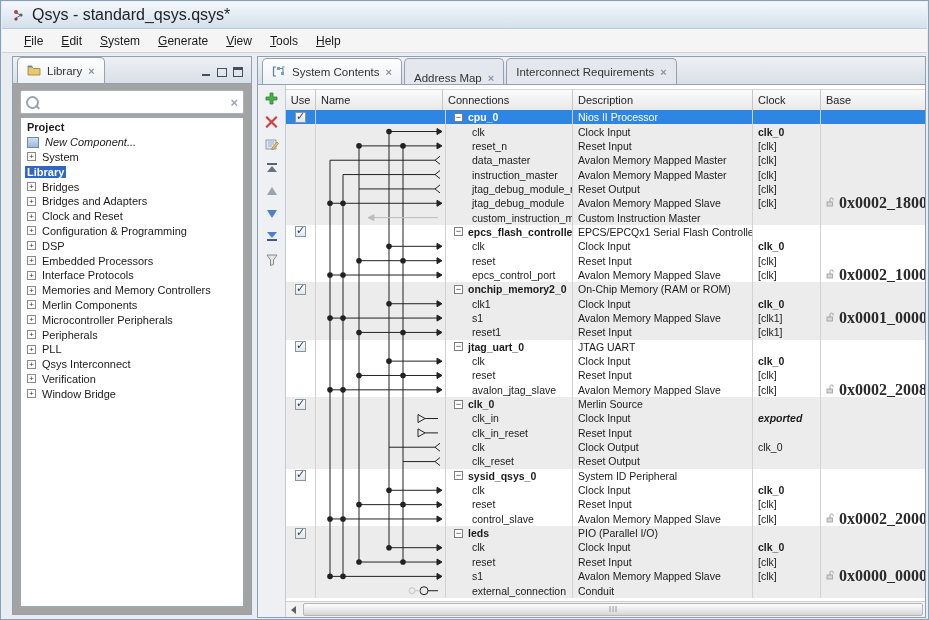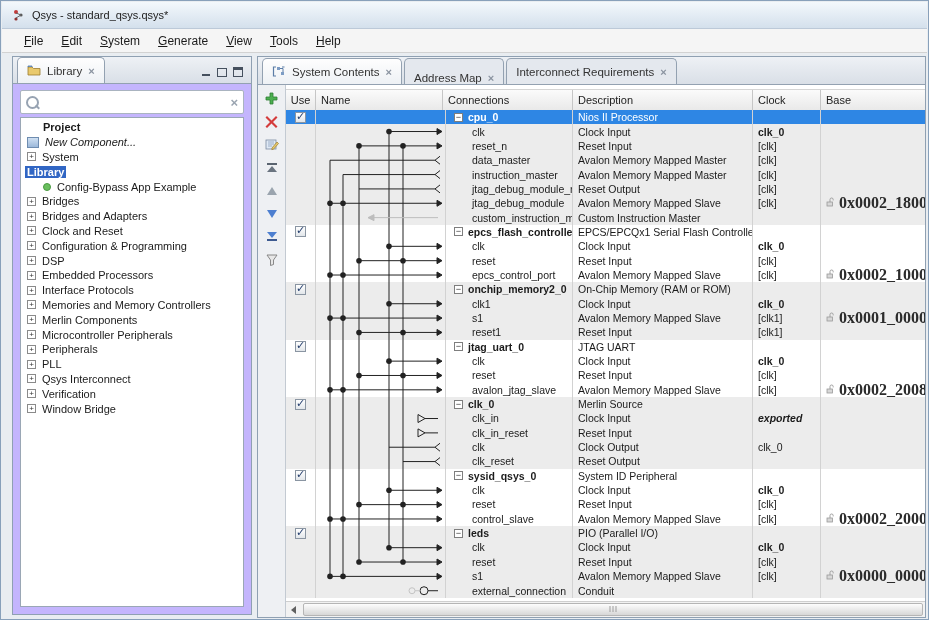--- a/index.html
+++ b/index.html
@@ -3,30 +3,30 @@
 <meta charset="utf-8">
 <style>
   html,body{margin:0;padding:0;}
   body{width:929px;height:620px;position:relative;font-family:"Liberation Sans","DejaVu Sans",sans-serif;
        background:#e9edf1;overflow:hidden;color:#1b1b1b;-webkit-font-smoothing:antialiased;}
   .window{position:absolute;inset:0;border:1px solid #88a0ba;background:#e9edf1;}
   
   .titlebar{position:absolute;left:1px;right:1px;top:1px;height:26px;
             background:linear-gradient(#f3f8fc,#d4e0ec);border-bottom:1px solid #bcc9d8;
             display:flex;align-items:center;padding-left:10px;gap:7px;}
-  .titlebar .title{font-size:11px;color:#222;}
+  .titlebar .title{font-size:16px;color:#222;}
   
   .menubar{position:absolute;left:1px;right:1px;top:28px;height:23px;background:#f5f5f5;
            border-bottom:1px solid #d2d2d2;display:flex;align-items:center;padding-left:14px;gap:2px;}
   .menu-item{font-size:12px;padding:2px 8px;cursor:default;}
   .menu-item u{text-decoration:underline;}
   
   .panel{position:absolute;background:#fff;border:1px solid #8fa0b2;}
   
-  #library-panel{left:11px;top:55px;width:238px;height:557px;background:#c4b5fd;}
+  #library-panel{left:11px;top:55px;width:238px;height:557px;background:#a3a3a3;}
   .tabstrip{position:absolute;left:0;right:0;top:0;height:26px;
             background:linear-gradient(#eef1f5,#d9dfe7);border-bottom:1px solid #93a1b1;display:flex;align-items:flex-end;}
   .tab{height:25px;display:flex;align-items:center;gap:6px;padding:0 9px;font-size:11.5px;
        border:1px solid #93a1b1;border-bottom:none;border-radius:5px 5px 0 0;background:#e4e8ee;color:#333;}
   .tab.active{background:linear-gradient(#fefefe,#eef1f5);font-weight:normal;}
   .close-x{color:#8a93a0;font-size:11px;font-weight:bold;cursor:pointer;}
   .win-btns{margin-left:auto;display:flex;gap:6px;align-items:center;padding:0 8px 6px 0;}
   .wb{width:10px;height:9px;display:inline-block;position:relative;}
   .wb-min::after{content:"";position:absolute;left:1px;right:1px;bottom:1px;height:2px;background:#45505e;}
   .wb-float{border:1px solid #45505e;width:8px;height:7px;}
@@ -138,37 +138,33 @@
         <span class="wb wb-float"></span>
         <span class="wb wb-max"></span>
       </div>
     </div>
     <div class="searchwrap">
       <span class="mag"></span>
       <input value="" placeholder="" style="">
       <span class="clear-x">×</span>
     </div>
     <div class="treewrap" id="treewrap">
-        <div class="tree-item bold" style="padding-left: 20px; text-align: right;">
+        <div class="tree-item bold" style="padding-left: 4px; text-align: right;">
           <span class="lbl">Project</span>
         </div>
         <div class="tree-item italic" style="padding-left: 6px;">
           <span class="comp-icon"></span>
           <span class="lbl">New Component...</span>
         </div>
         <div class="tree-item" style="padding-left: 6px;">
           <span class="expander">+</span>
           <span class="lbl">System</span>
         </div>
         <div class="tree-item bold selected" style="padding-left: 4px;">
           <span class="lbl">Library</span>
-        </div>
-        <div class="tree-item" style="padding-left: 22px;">
-          <span class="bullet"></span>
-          <span class="lbl">Config-Bypass App Example</span>
         </div>
         <div class="tree-item" style="padding-left: 6px;">
           <span class="expander">+</span>
           <span class="lbl">Bridges</span>
         </div>
         <div class="tree-item" style="padding-left: 6px;">
           <span class="expander">+</span>
           <span class="lbl">Bridges and Adapters</span>
         </div>
         <div class="tree-item" style="padding-left: 6px;">

